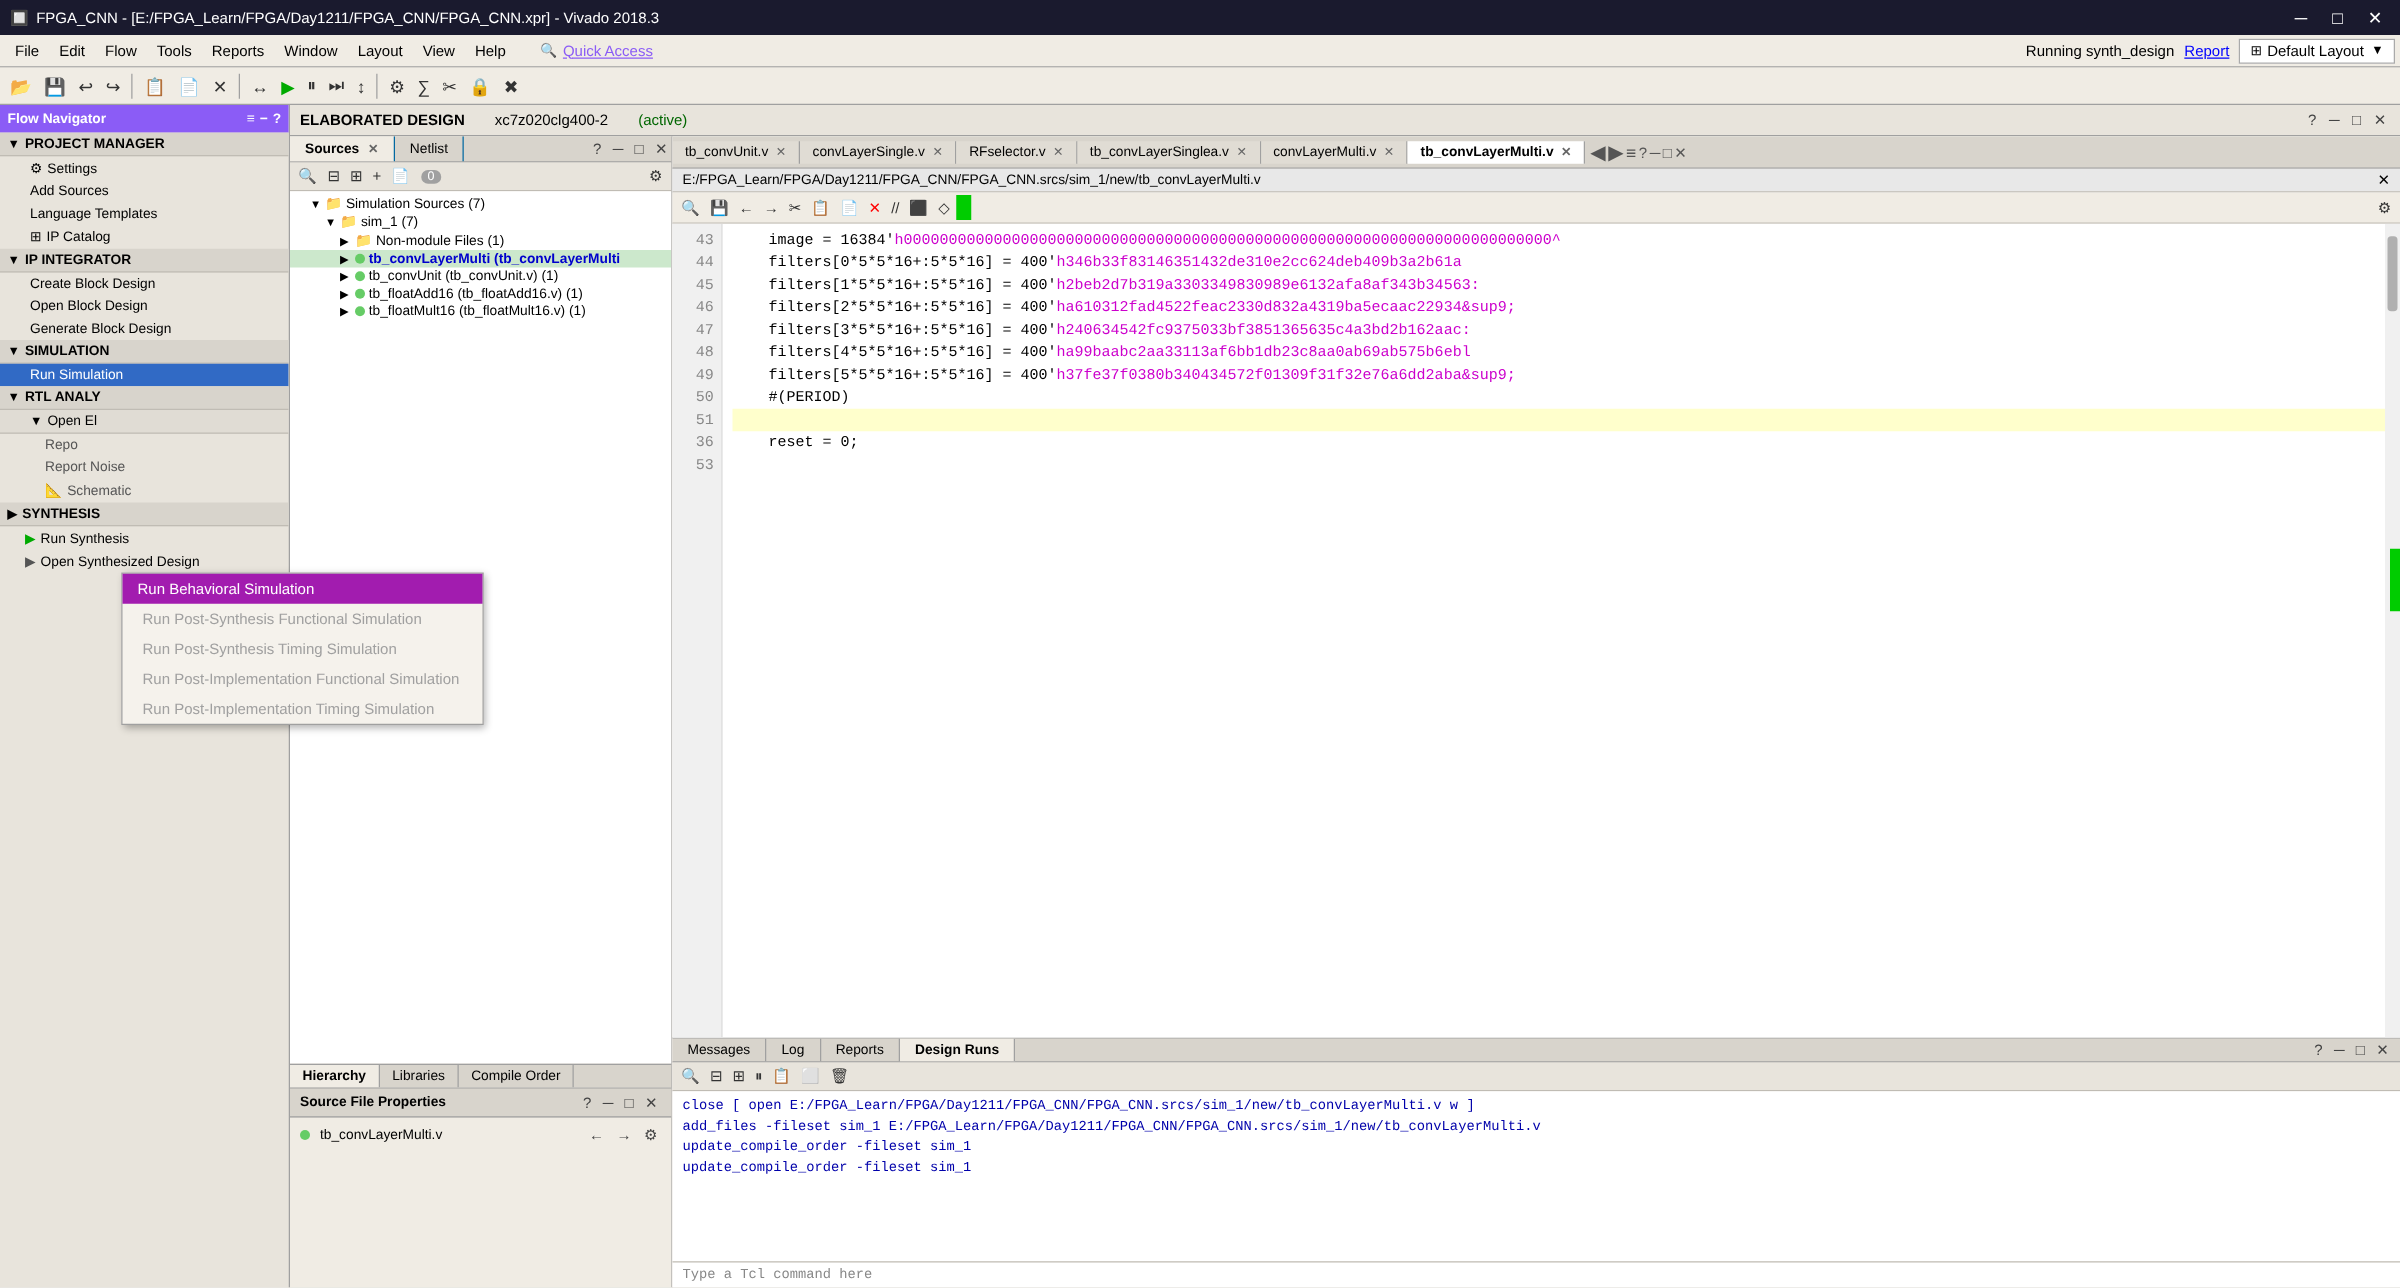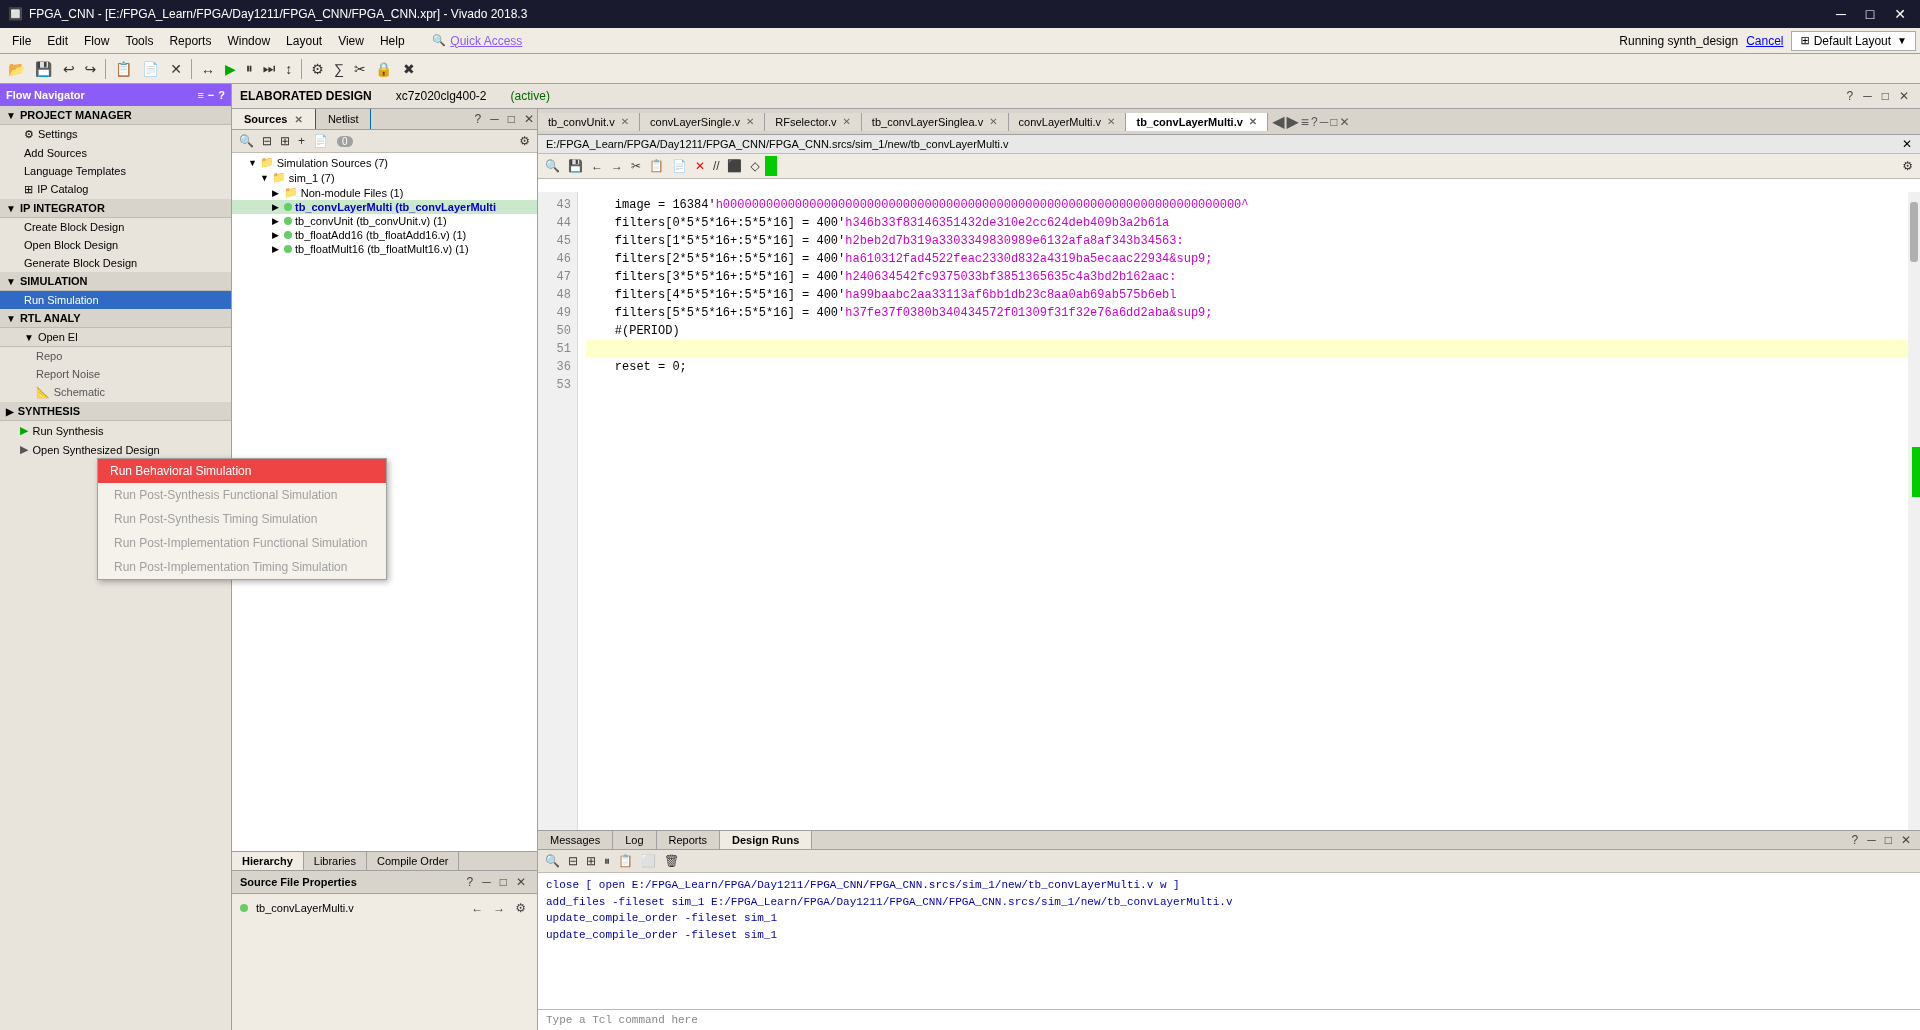--- a/index.html
+++ b/index.html
@@ -36,21 +36,21 @@
     .nav-section-header { display: flex; align-items: center; padding: 3px 6px; font-weight: bold; font-size: 11px; cursor: pointer; color: #000; background: #d8d4cc; border-bottom: 1px solid #c0bcb4; }
     .nav-arrow { margin-right: 4px; font-size: 10px; }
     .nav-item { padding: 3px 8px 3px 24px; font-size: 11px; cursor: pointer; color: #000; }
     .nav-item-icon { margin-right: 4px; }
     .nav-sub-item { padding: 3px 8px 3px 36px; font-size: 11px; cursor: pointer; color: #555; }
     .nav-highlighted { background: #316ac5; color: #fff; }
     
     
     .context-menu { position: absolute; left: 97px; top: 458px; width: 290px; background: #f5f2ec; border: 1px solid #a0a0a0; box-shadow: 2px 2px 6px rgba(0,0,0,0.3); z-index: 1000; }
     .ctx-menu-item { padding: 5px 16px; font-size: 12px; cursor: pointer; color: #000; }
-    .ctx-menu-item.active-item { background: #ef4444; color: #fff; padding-left: 12px; }
+    .ctx-menu-item.active-item { background: #a21caf; color: #fff; padding-left: 12px; }
     .ctx-menu-item.disabled { color: #a0a0a0; cursor: default; }
     
     
     .sources-panel { width: 306px; background: #f0ece4; border-right: 1px solid #a0a0a0; display: flex; flex-direction: column; }
     .panel-tabs { display: flex; background: #d8d4cc; border-bottom: 1px solid #a0a0a0; }
     .panel-tab { padding: 4px 12px; font-size: 11px; cursor: pointer; border-right: 1px solid #0369a1; }
     .panel-tab.active { background: #f0ece4; font-weight: bold; }
     .panel-tab-close { margin-left: 4px; font-size: 10px; color: #666; }
     .panel-toolbar { display: flex; align-items: center; padding: 2px 4px; border-bottom: 1px solid #c0bcb4; gap: 2px; background: #e8e4dc; }
     .panel-tb-btn { background: none; border: none; cursor: pointer; padding: 2px 3px; font-size: 12px; color: #333; }
@@ -143,21 +143,21 @@
   <span class="menu-item">Window</span>
   <span class="menu-item">Layout</span>
   <span class="menu-item">View</span>
   <span class="menu-item">Help</span>
   <div class="quick-access-area">
     <span class="quick-access-icon">🔍</span>
     <span style="cursor:pointer; color:#8b5cf6; text-decoration:underline;">Quick Access</span>
   </div>
   <div class="running-synth">
     <span>Running synth_design</span>
-    <span class="cancel-btn">Cancel</span>
+    <span class="cancel-btn">Report</span>
     <div style="background:#fff; border:1px solid #aaa; display:flex; align-items:center; padding:2px 8px;">
       <span style="font-size:11px; margin-right:4px;">⊞</span>
       <span>Default Layout</span>
       <span style="margin-left:6px; font-size:10px;">▼</span>
     </div>
   </div>
 </div>
 
 <div class="toolbar">
   <button class="tb-btn">📂</button>
@@ -447,21 +447,21 @@
           <button class="panel-tb-btn">📋</button>
           <button class="panel-tb-btn">📄</button>
           <button class="panel-tb-btn" style="color:red;">✕</button>
           <button class="panel-tb-btn">//</button>
           <button class="panel-tb-btn">⬛</button>
           <button class="panel-tb-btn">◇</button>
           <div class="green-indicator"></div>
           <button class="panel-tb-btn" style="margin-left:auto;">⚙</button>
         </div>
 
-        <div class="code-editor" style="position:relative;margin-top:13px;">
+        <div class="code-editor" style="position:relative;">
           <div class="line-numbers">
             <div>43</div>
             <div>44</div>
             <div>45</div>
             <div>46</div>
             <div>47</div>
             <div>48</div>
             <div>49</div>
             <div>50</div>
             <div>51</div>

